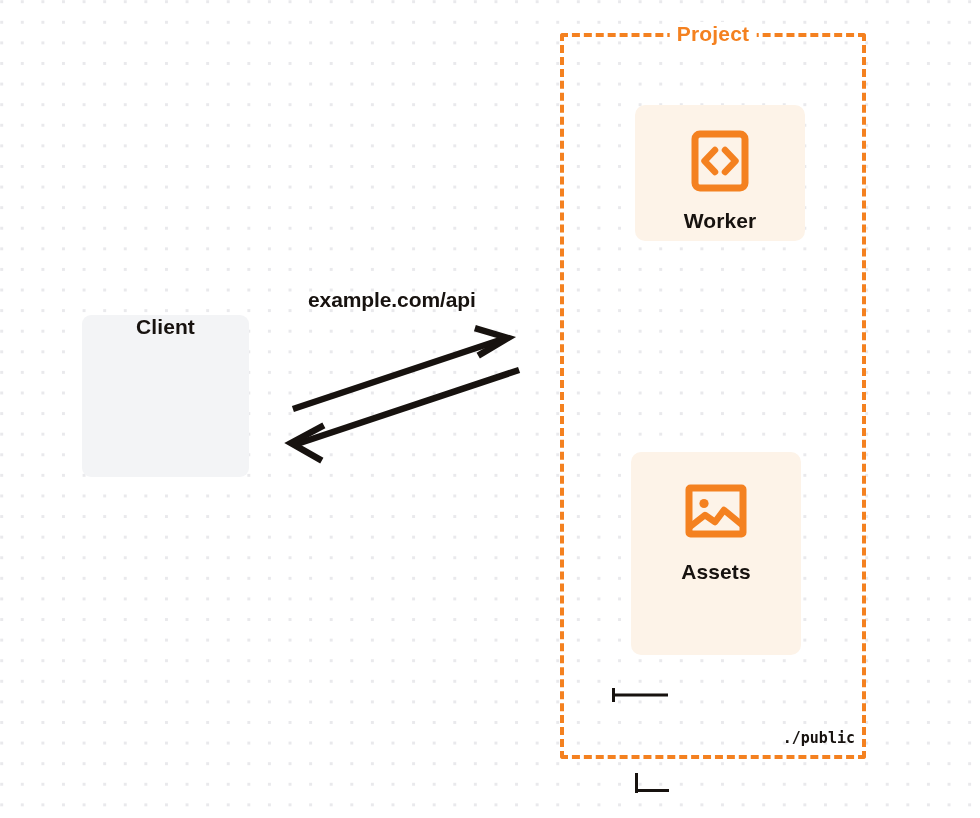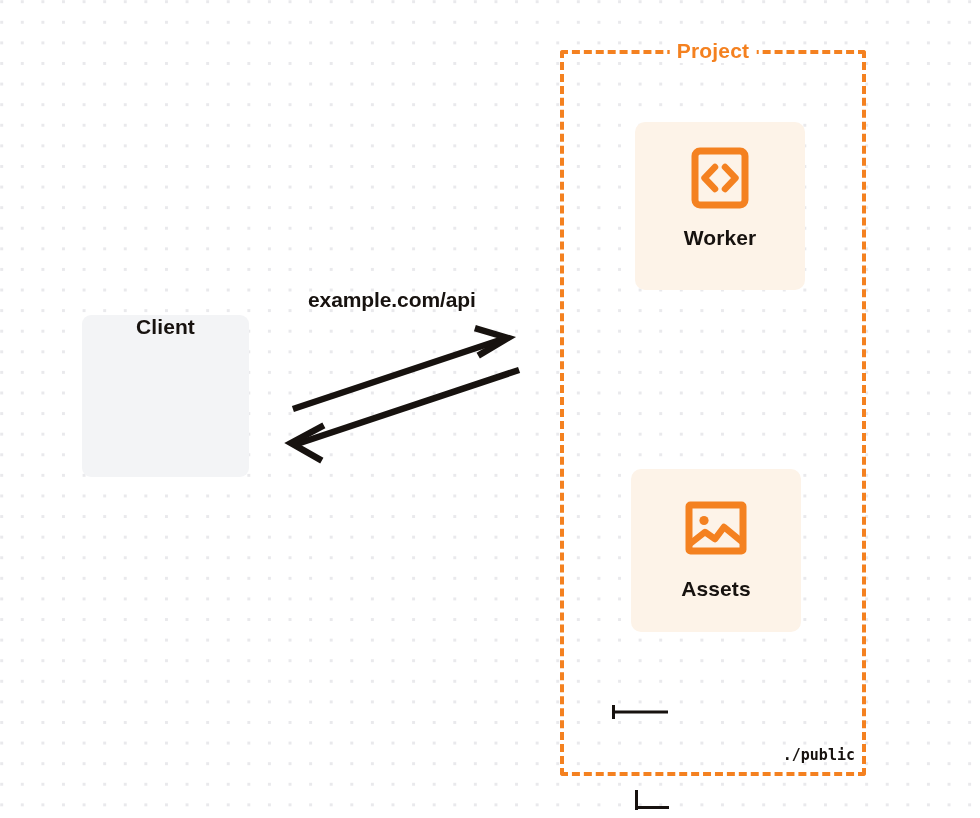--- a/index.html
+++ b/index.html
@@ -63,21 +63,21 @@
     font-weight: bold;
     color: #17120f;
     letter-spacing: -0.1px;
     white-space: nowrap;
   }
 
   
   #project-group {
     position: absolute;
     left: 560px;
-    top: 50px;
+    top: 33px;
     width: 306px;
     height: 726px;
     border: 4px dashed #f48120;
     border-radius: 3px;
     box-sizing: border-box;
   }
   #project-title {
     position: absolute;
     left: 50%;
     top: -15px;
@@ -98,28 +98,28 @@
     background: #fdf3e8;
     border-radius: 10px;
     display: flex;
     flex-direction: column;
     align-items: center;
     box-sizing: border-box;
   }
   #worker-card {
     left: 71px;
     top: 68px;
-    height: 168px;
+    height: 136px;
     padding-top: 25px;
     align-items: center;
   }
   #assets-card {
     left: 67px;
     top: 415px;
-    height: 163px;
+    height: 203px;
     padding-top: 26px;
   }
   .service-icon {
     width: 58px;
     height: 62px;
     display: block;
   }
   #assets-card .service-icon {
     width: 62px;
     height: 58px;

